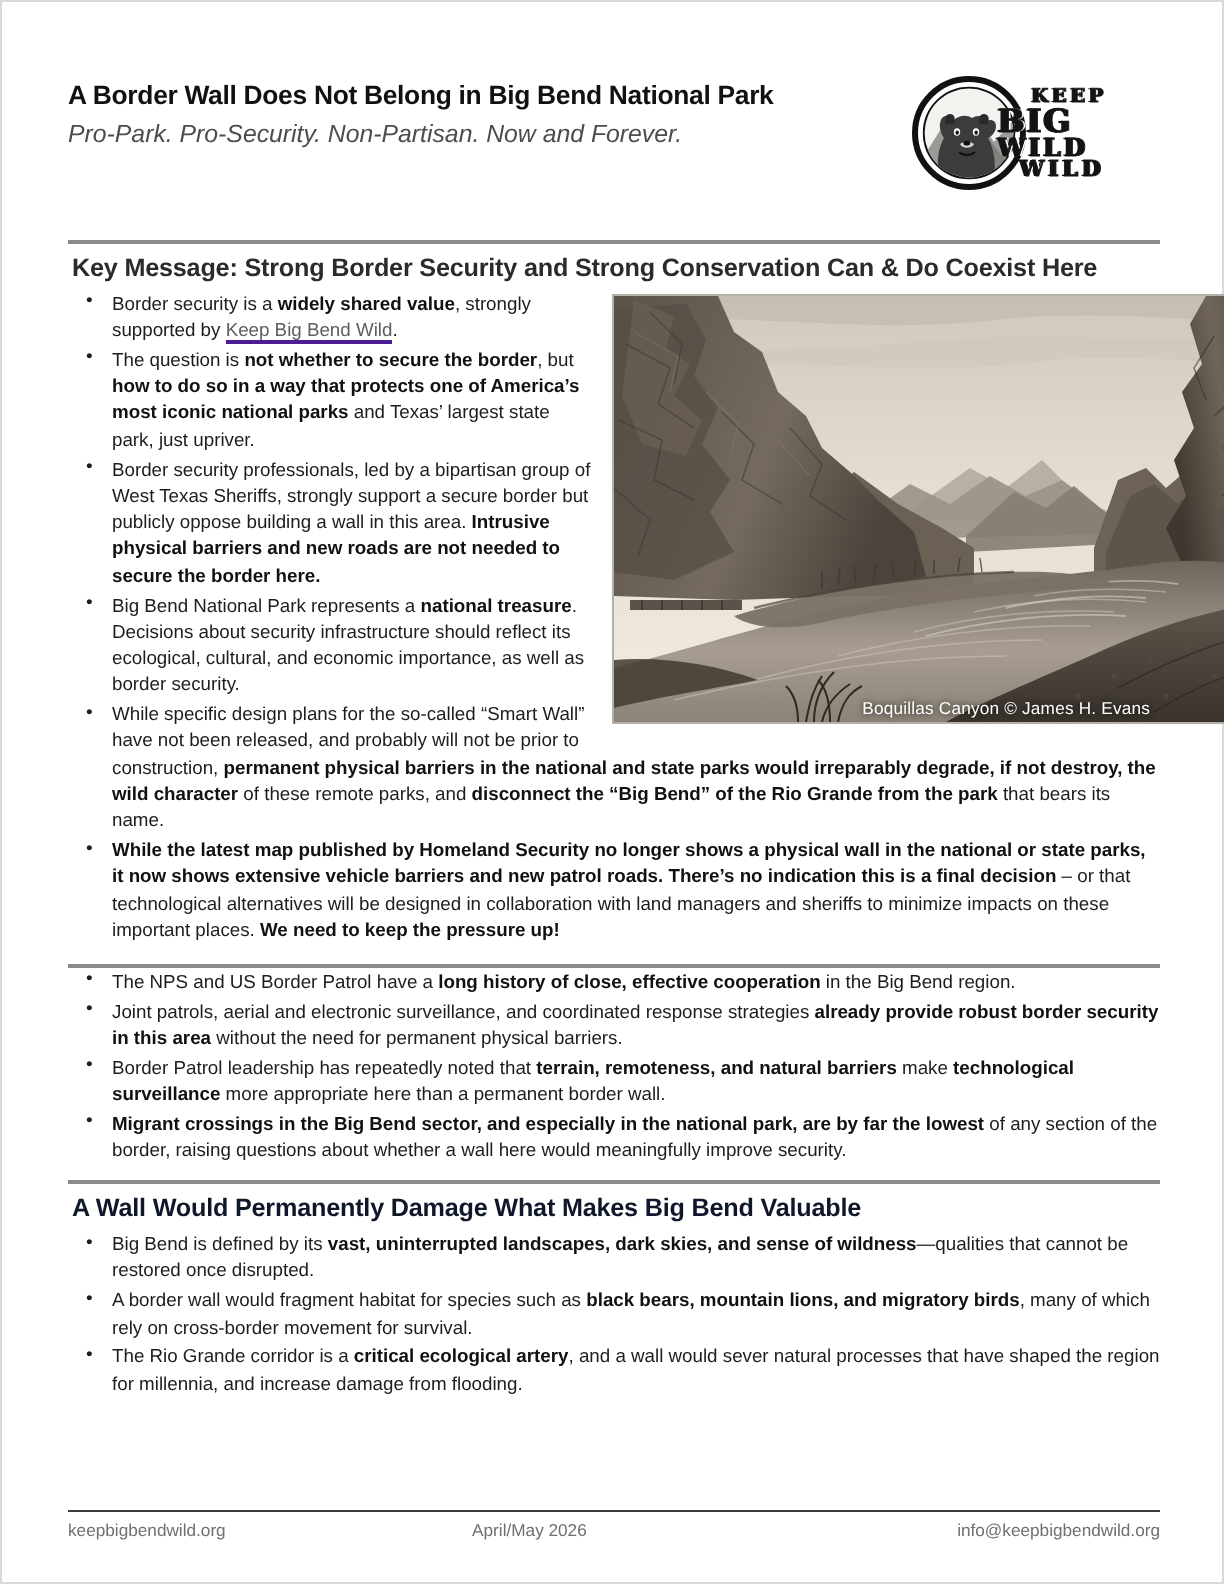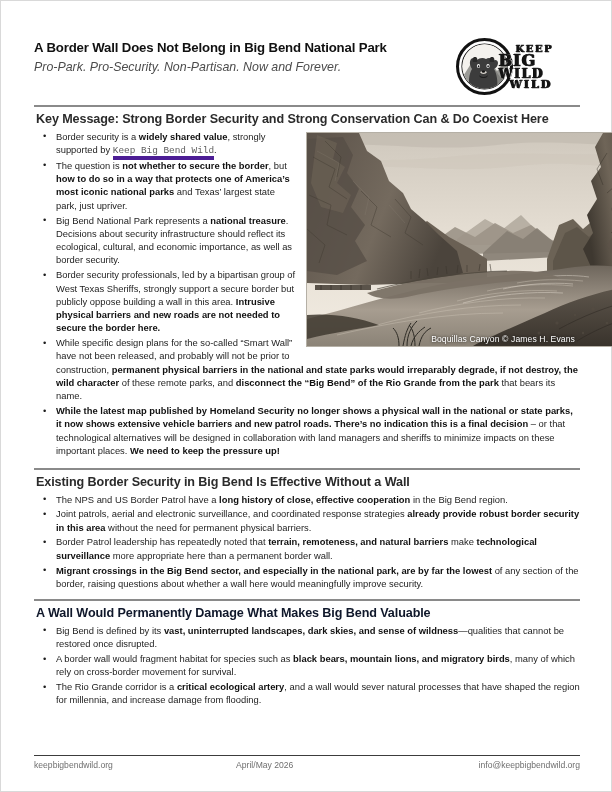--- a/index.html
+++ b/index.html
@@ -130,22 +130,21 @@
     content: "\2022";
     position: absolute;
     left: -13px;
     top: -0.5px;
     font-size: 9.5px;
     color: #1d1d1d;
   }
   b, strong { font-weight: bold; color: #111111; }
   .link-underline {
     color: #5e5e5e;
-    border-bottom: 4px solid #4c1d95;
-    font-family: Liberation Mono, monospace;
+    border-bottom: 2px solid #4c1d95;
   }
 
   
   .keymsg-body { position: relative; }
   .photo-wrap {
     float: right;
     width: 274px;
     margin: 2px 0 3px 10px;
     position: relative;
   }
@@ -165,21 +164,21 @@
     bottom: 3px;
     font-size: 8.6px;
     color: #ffffff;
     letter-spacing: 0.1px;
     white-space: nowrap;
     text-shadow: 0 0 3px rgba(0,0,0,0.85);
   }
   .clearfix::after { content: ""; display: block; clear: both; }
 
   .sec-block { margin-top: 9px; }
-  .sec-block-1 { margin-top: 9px; }
+  .sec-block-1 { margin-top: 24px; }
 
   
   .footer-rule {
     position: absolute;
     left: 34px;
     top: 755px;
     width: 546px;
     height: 1px;
     background: #3c3c3c;
   }
@@ -403,31 +402,30 @@
               <rect x="0" y="0" width="332" height="213" fill="none"></rect>
               <path d="M0 0 L332 0 L332 213 L0 213 Z" fill="none"></path>
             </svg>
           </div>
           <div class="photo-caption">Boquillas Canyon © James H. Evans</div>
         </div>
 
         <ul class="bullets">
           <li>Border security is a <b>widely shared value</b>, strongly supported by <span class="link-underline">Keep Big Bend Wild</span>.</li>
           <li>The question is <b>not whether to secure the border</b>, but <b>how to do so in a way that protects one of America’s most iconic national parks</b> and Texas’ largest state park, just upriver.</li>
+          <li>Border security professionals, led by a bipartisan group of West Texas Sheriffs, strongly support a secure border but publicly oppose building a wall in this area.  <b>Intrusive physical barriers  and new roads are not needed to secure the border here.</b></li>
           <li>Big Bend National Park represents a <b>national treasure</b>.  Decisions about security infrastructure should reflect its ecological, cultural, and economic importance, as well as border security.</li>
-          <li>Border security professionals, led by a bipartisan group of West Texas Sheriffs, strongly support a secure border but publicly oppose building a wall in this area.  <b>Intrusive physical barriers  and new roads are not needed to secure the border here.</b></li>
           <li>While specific design plans for the so-called “Smart Wall” have not been released, and probably will not be prior to construction, <b>permanent physical barriers in the national and state parks would irreparably degrade, if not destroy, the wild character</b> of these remote parks, and <b>disconnect the “Big Bend” of the Rio Grande from the park</b> that bears its name.</li>
           <li><b>While the latest map published by Homeland Security no longer shows a physical wall in the national or state parks, it now shows extensive vehicle barriers and new patrol roads.  There’s no indication this is a final decision</b> – or that technological alternatives will be designed in collaboration with land managers and sheriffs to minimize impacts on these important places.  <b>We need to keep the pressure up!</b></li>
         </ul>
       </div>
     </div>
 
     <div class="sec-block">
       <div class="rule"></div>
-      <div class="sec-heading dark">Existing Border Security in Big Bend Is Effective Without a Wall</div>
       <ul class="bullets">
         <li>The NPS and US Border Patrol have a <b>long history of close, effective cooperation</b> in the Big Bend region.</li>
         <li>Joint patrols, aerial and electronic surveillance, and coordinated response strategies <b>already provide robust border security in this area</b> without the need for permanent physical barriers.</li>
         <li>Border Patrol leadership has repeatedly noted that <b>terrain, remoteness, and natural barriers</b> make <b>technological surveillance</b> more appropriate here than a permanent border wall.</li>
         <li><b>Migrant crossings in the Big Bend sector, and especially in the  national park, are by far the lowest</b> of any section of the border, raising questions about whether a wall here would meaningfully improve security.</li>
       </ul>
     </div>
 
     <div class="sec-block">
       <div class="rule"></div>

